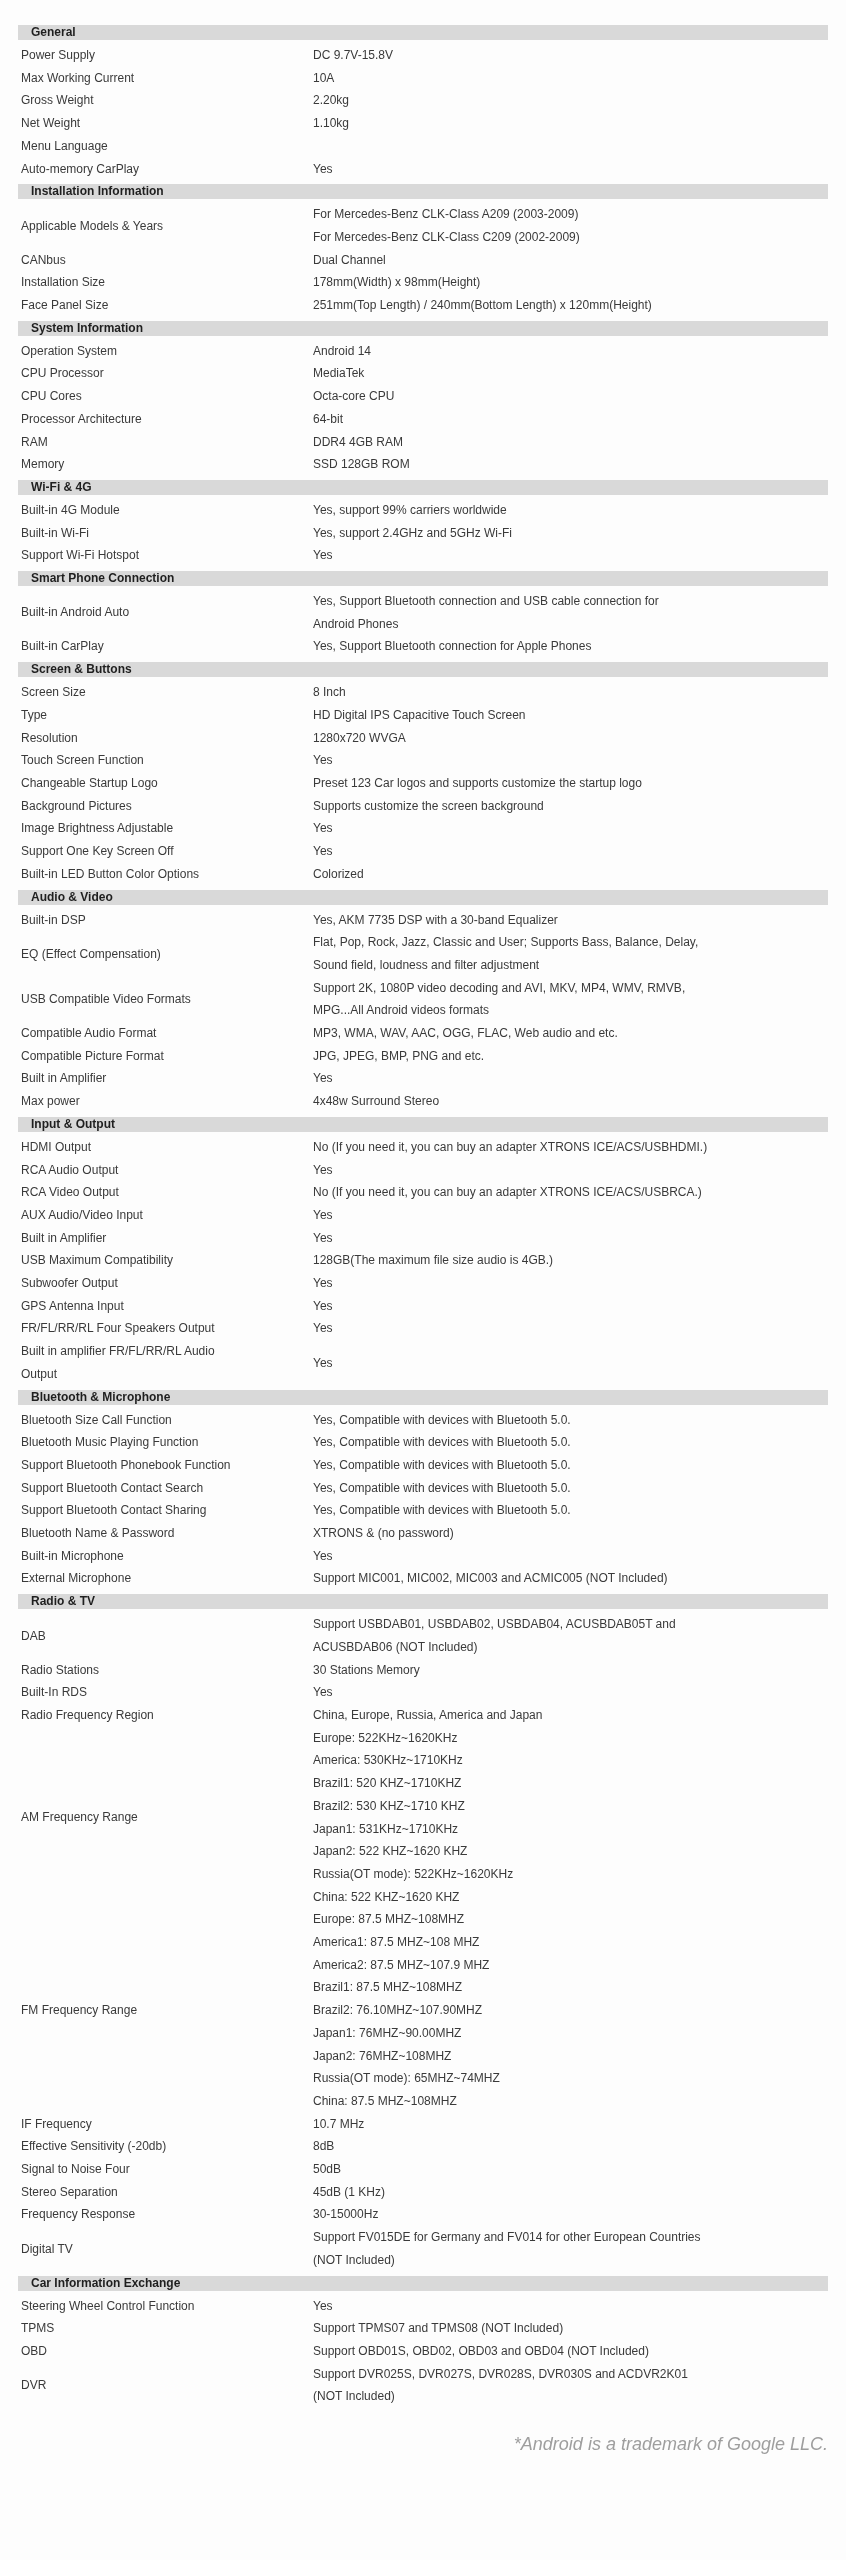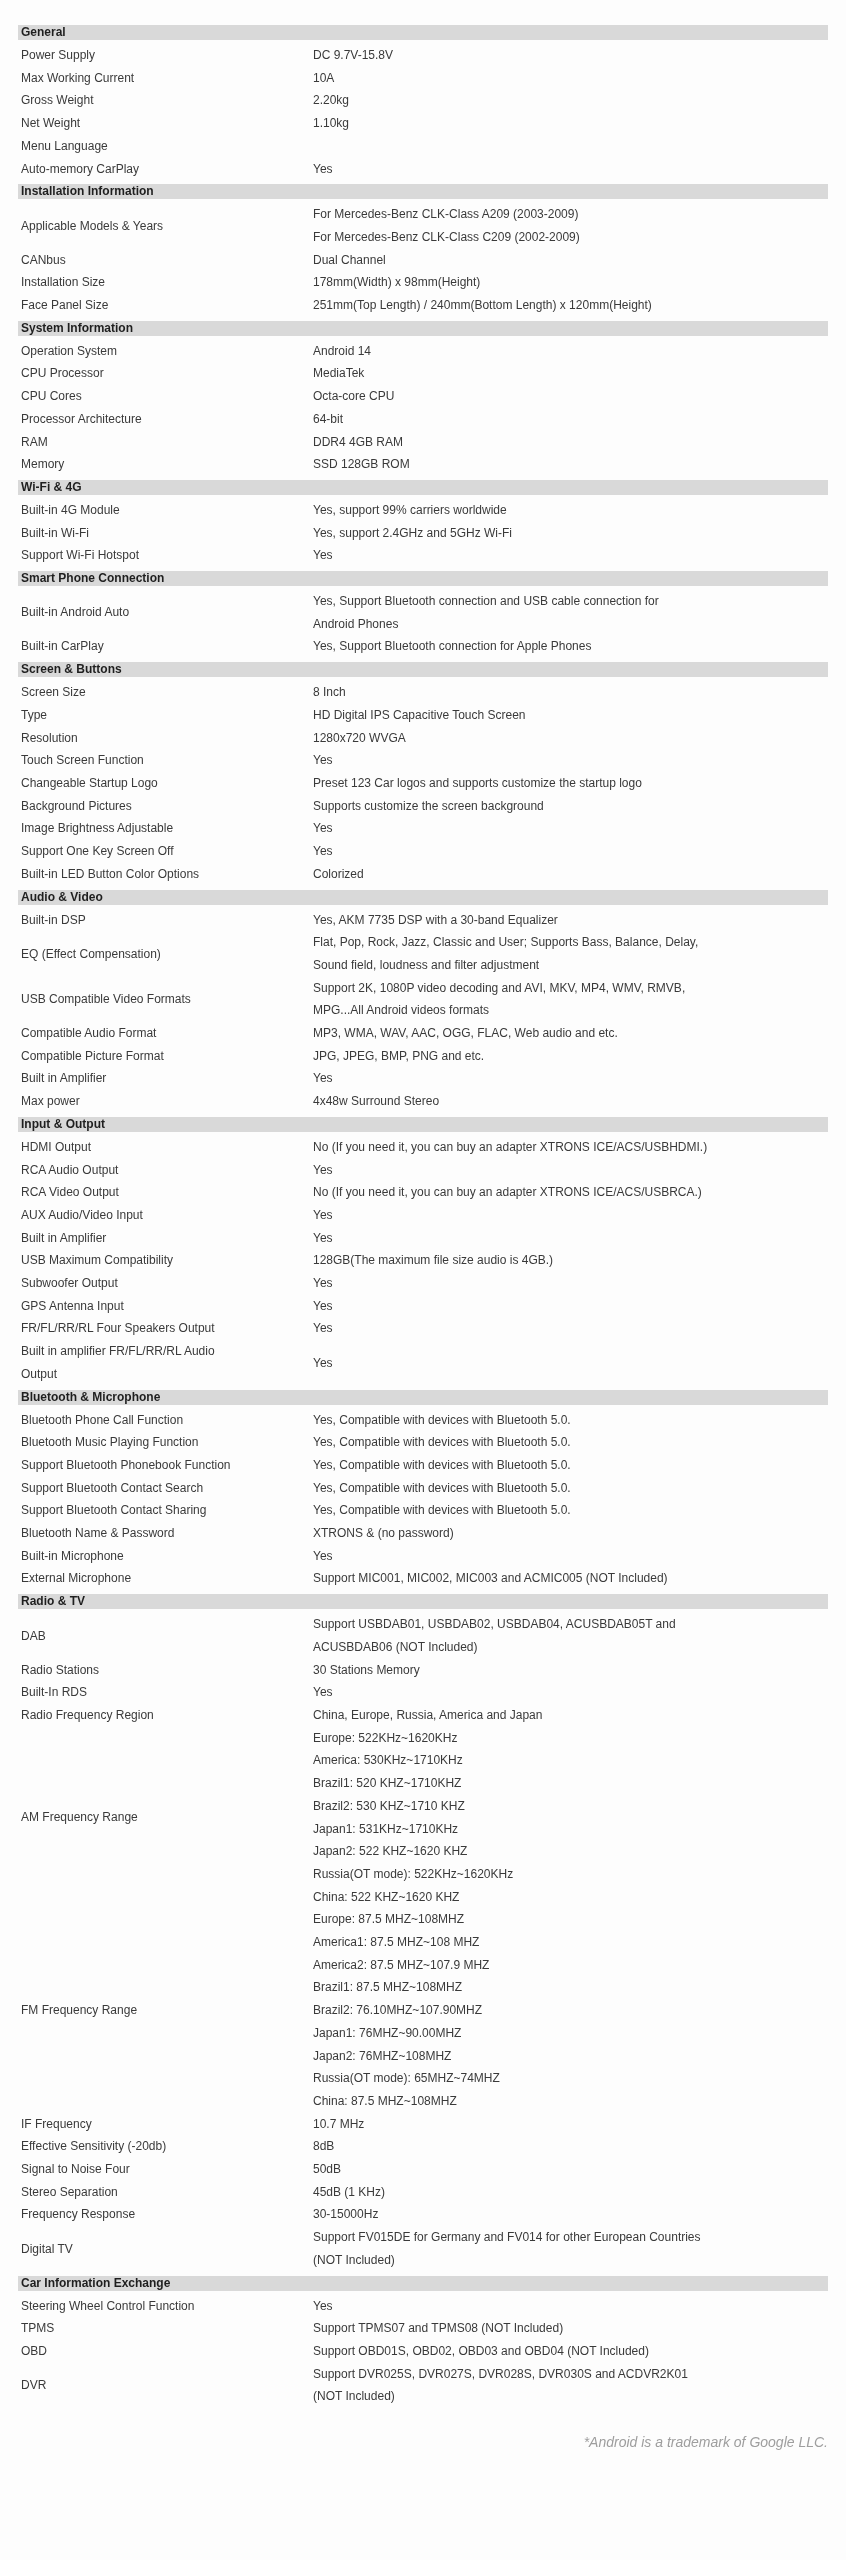--- a/index.html
+++ b/index.html
@@ -22,21 +22,21 @@
   .spec-table {
     margin: 25px 18px 0 18px;
   }
   .section-bar {
     background: var(--section-header-bg);
     color: var(--header-text);
     font-size: 12px;
     font-weight: 700;
     line-height: 15px;
     height: 15px;
-    padding-left: 3px;
+    padding-left: 13px;
     margin: 4px 0;
   }
   .row {
     display: flex;
     align-items: center;
     color: var(--body-text);
     font-size: 12px;
     line-height: 22.7px;
   }
   .cell-label {
@@ -46,21 +46,21 @@
     white-space: pre-line;
   }
   .cell-value {
     flex: 1;
     white-space: pre-line;
   }
   .footer-note {
     margin: 26px 18px 0 18px;
     text-align: right;
     font-style: italic;
-    font-size: 14px;
+    font-size: 18px;
     color: var(--footer-text);
   }
 </style>
 </head>
 <body>
 
 <div class="spec-table">
     <div class="section-bar">General</div>
     <div class="row">
       <div class="cell-label">Power Supply</div>
@@ -256,21 +256,21 @@
       <div class="cell-label">FR/FL/RR/RL Four Speakers Output</div>
       <div class="cell-value">Yes</div>
     </div>
     <div class="row">
       <div class="cell-label">Built in amplifier FR/FL/RR/RL Audio
 Output</div>
       <div class="cell-value">Yes</div>
     </div>
     <div class="section-bar">Bluetooth &amp; Microphone</div>
     <div class="row">
-      <div class="cell-label">Bluetooth Phone Call Function</div>
+      <div class="cell-label">Bluetooth Size Call Function</div>
       <div class="cell-value">Yes, Compatible with devices with Bluetooth 5.0.</div>
     </div>
     <div class="row">
       <div class="cell-label">Bluetooth Music Playing Function</div>
       <div class="cell-value">Yes, Compatible with devices with Bluetooth 5.0.</div>
     </div>
     <div class="row">
       <div class="cell-label">Support Bluetooth Phonebook Function</div>
       <div class="cell-value">Yes, Compatible with devices with Bluetooth 5.0.</div>
     </div>

